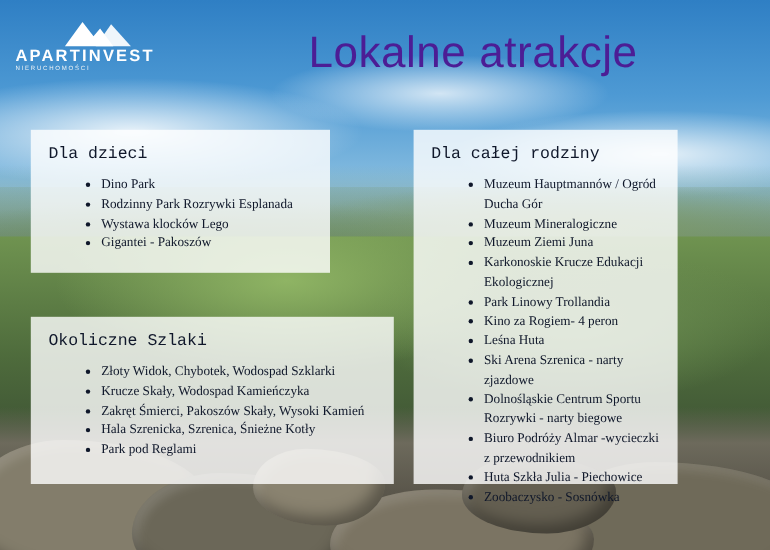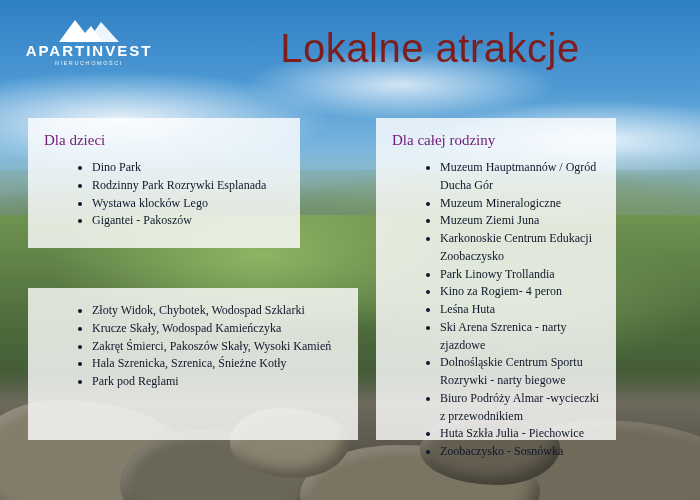--- a/index.html
+++ b/index.html
@@ -74,21 +74,21 @@
   .r4 { left: 500px; top: 420px; width: 240px; height: 120px; background: #6f6a59; }
   .r5 { left: 230px; top: 408px; width: 120px; height: 70px; background: #8a8370; }
   .r6 { left: 420px; top: 415px; width: 140px; height: 70px; background: #645f51; }
 
   
   .logo {
     position: absolute;
     left: 14px; top: 14px;
     width: 150px; height: 62px;
     color: #ffffff;
-    text-align: center;
+    text-align: left;
   }
   .logo svg { display: block; margin: 0 auto; }
   .logo-name {
     font-family: "Liberation Sans", sans-serif;
     font-size: 15px;
     letter-spacing: 2px;
     font-weight: bold;
     color: #ffffff;
     margin-top: -2px;
   }
@@ -102,37 +102,37 @@
 
   
   .title {
     position: absolute;
     left: 180px;
     top: 26px;
     width: 500px;
     text-align: center;
     font-family: "Liberation Sans", sans-serif;
     font-size: 40px;
-    color: #7f1d1d;
+    color: #4c1d95;
     letter-spacing: 0.5px;
   }
 
   
   .panel {
     position: absolute;
     background: rgba(255,255,255,0.80);
     padding: 14px 16px 16px 16px;
     box-sizing: border-box;
   }
   .panel h2 {
     margin: 0 0 10px 0;
-    font-family: Liberation Serif, serif;
+    font-family: Liberation Mono, monospace;
     font-size: 15px;
     font-weight: normal;
-    color: #701a75;
+    color: #0f172a;
   }
   .panel ul {
     margin: 0;
     padding-left: 20px;
     list-style: disc;
   }
   .panel li {
     font-size: 12px;
     line-height: 1.48;
     color: #0f172a;
@@ -177,36 +177,37 @@
     <h2>Dla dzieci</h2>
     <ul>
       <li>Dino Park</li>
       <li>Rodzinny Park Rozrywki Esplanada</li>
       <li>Wystawa klocków Lego</li>
       <li>Gigantei - Pakoszów</li>
     </ul>
   </div>
 
   <div class="panel" id="panel-trails">
+    <h2>Okoliczne Szlaki</h2>
     <ul>
       <li>Złoty Widok, Chybotek, Wodospad Szklarki</li>
       <li>Krucze Skały, Wodospad Kamieńczyka</li>
       <li>Zakręt Śmierci, Pakoszów Skały, Wysoki Kamień</li>
       <li>Hala Szrenicka, Szrenica, Śnieżne Kotły</li>
       <li>Park pod Reglami</li>
     </ul>
   </div>
 
   <div class="panel" id="panel-family">
     <h2>Dla całej rodziny</h2>
     <ul>
       <li>Muzeum Hauptmannów / Ogród Ducha Gór</li>
       <li>Muzeum Mineralogiczne</li>
       <li>Muzeum Ziemi Juna</li>
-      <li>Karkonoskie Centrum Edukacji Zoobaczysko</li>
+      <li>Karkonoskie Krucze Edukacji Ekologicznej</li>
       <li>Park Linowy Trollandia</li>
       <li>Kino za Rogiem- 4 peron</li>
       <li>Leśna Huta</li>
       <li>Ski Arena Szrenica - narty zjazdowe</li>
       <li>Dolnośląskie Centrum Sportu Rozrywki - narty biegowe</li>
       <li>Biuro Podróży Almar -wycieczki z przewodnikiem</li>
       <li>Huta Szkła Julia - Piechowice</li>
       <li>Zoobaczysko - Sosnówka</li>
     </ul>
   </div>

